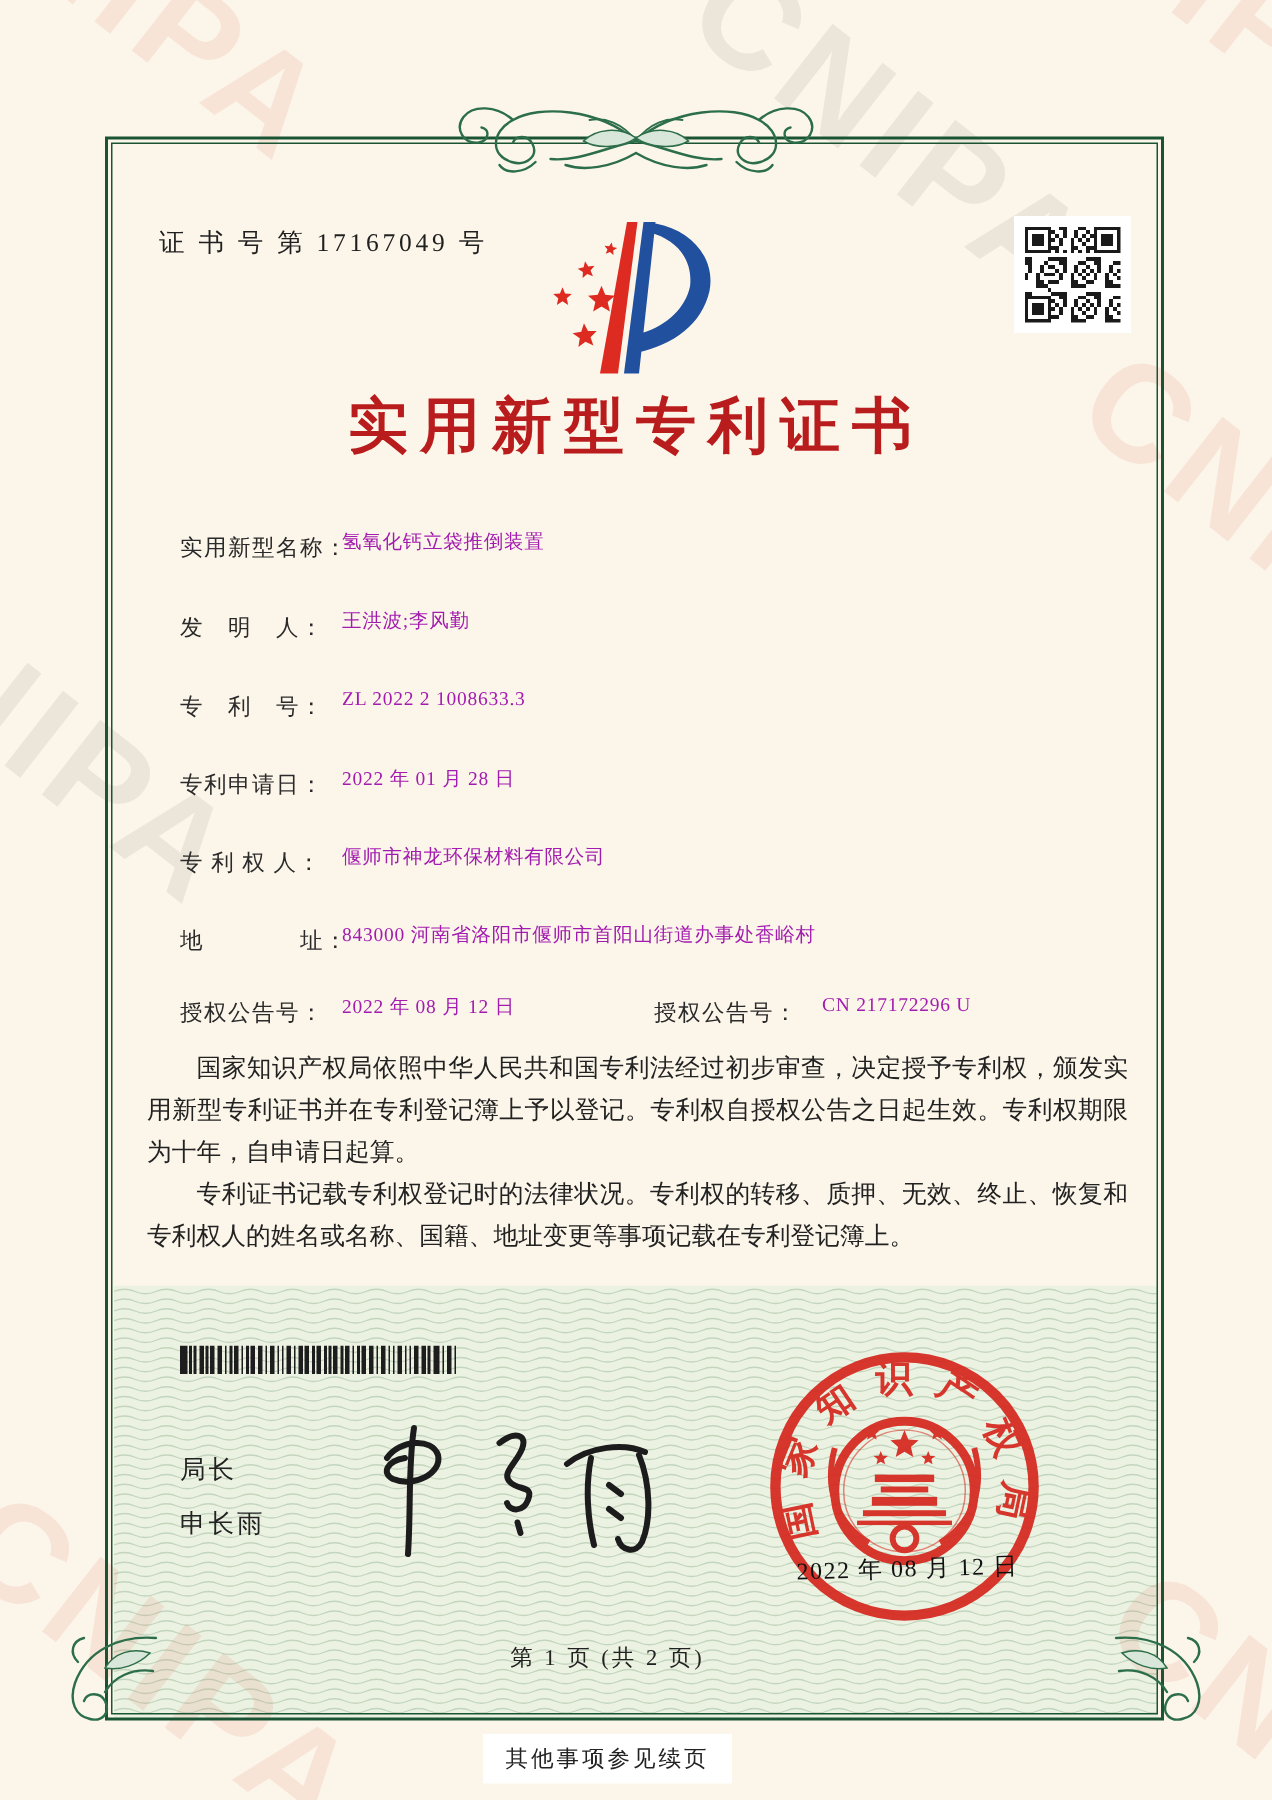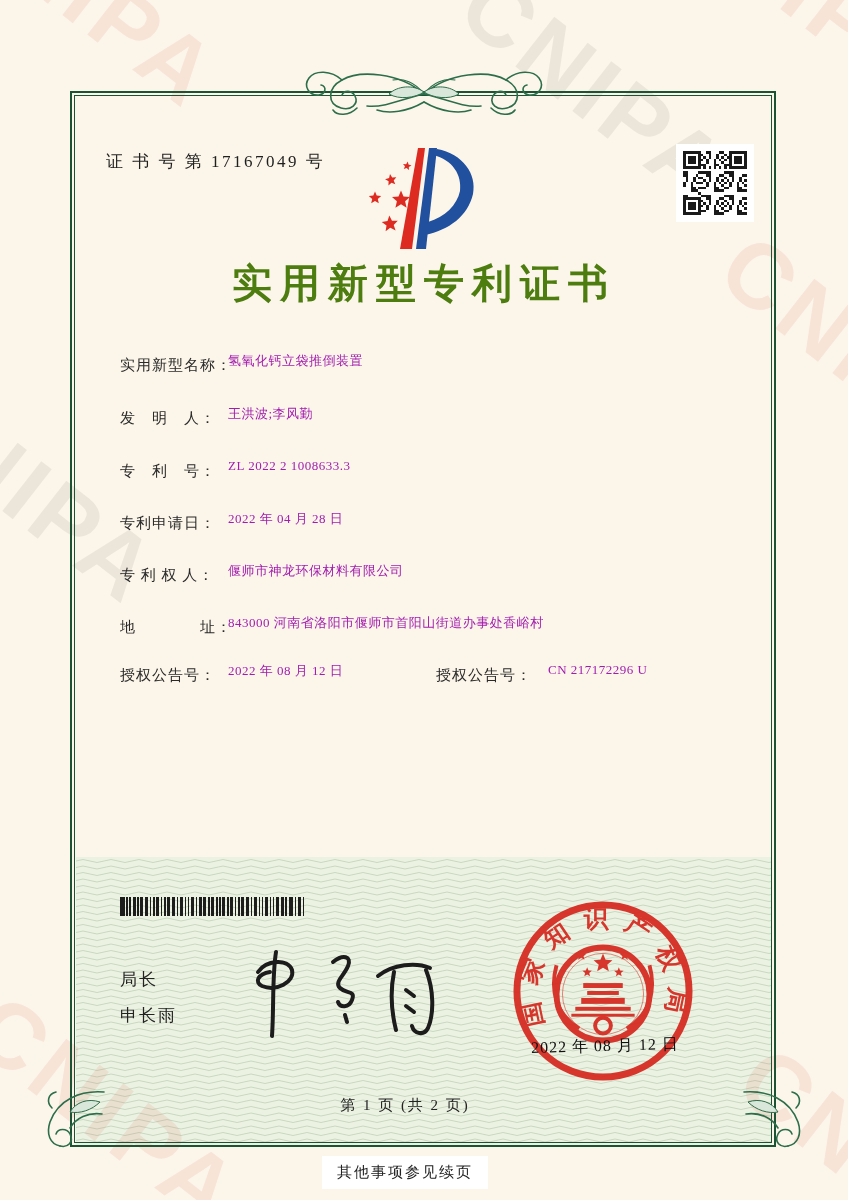--- a/index.html
+++ b/index.html
@@ -13,21 +13,21 @@
   
   #frame{position:absolute;left:70px;top:91px;width:706px;height:1056px;
          border:2.5px solid #1b5435;box-sizing:border-box;z-index:3;}
   #frame .inner{position:absolute;inset:2px;border:1px solid #1b5435;}
   
   #waves{position:absolute;left:76px;top:857px;z-index:1;}
   
   #certno{position:absolute;left:106px;top:150px;font-size:17px;letter-spacing:2.5px;
           color:#1f1f1f;z-index:4;}
   #title{position:absolute;left:0;right:0;top:256px;text-align:center;font-size:40px;
-         font-weight:bold;letter-spacing:8px;color:#4d7c0f;z-index:4;}
+         font-weight:bold;letter-spacing:8px;color:#b91c1c;z-index:4;}
   #logo{position:absolute;left:363px;top:146px;z-index:4;}
   #qrbox{position:absolute;left:676px;top:144px;width:78px;height:78px;background:#fff;z-index:4;}
   #qr{position:absolute;left:7px;top:7px;}
   
   .lab{position:absolute;left:120px;font-size:15px;letter-spacing:1px;color:#2a2a2a;
        z-index:4;white-space:nowrap;}
   .val{position:absolute;left:228px;font-size:13px;letter-spacing:0.5px;color:#a21caf;
        z-index:4;white-space:nowrap;}
   .lab2{left:436px;}
   .val2{left:548px;}
@@ -455,31 +455,33 @@
 
 <div id="title">实用新型专利证书</div>
 
 <span class="lab" style="top:356px">实用新型名称：</span>
 <span class="val" style="top:352px">氢氧化钙立袋推倒装置</span>
 <span class="lab" style="top:409px">发　明　人：</span>
 <span class="val" style="top:405px">王洪波;李风勤</span>
 <span class="lab" style="top:462px">专　利　号：</span>
 <span class="val" style="top:458px">ZL 2022 2 1008633.3</span>
 <span class="lab" style="top:514px">专利申请日：</span>
-<span class="val" style="top:510px">2022 年 04 月 28 日</span>
+<span class="val" style="top:510px">2022 年 01 月 28 日</span>
 <span class="lab" style="top:566px">专 利 权 人：</span>
 <span class="val" style="top:562px">偃师市神龙环保材料有限公司</span>
 <span class="lab" style="top:618px">地　　　　址：</span>
 <span class="val" style="top:614px">843000 河南省洛阳市偃师市首阳山街道办事处香峪村</span>
 <span class="lab" style="top:666px">授权公告号：</span>
 <span class="val" style="top:662px">2022 年 08 月 12 日</span>
 <span class="lab lab2" style="top:666px">授权公告号：</span>
 <span class="val val2" style="top:662px">CN 217172296 U</span>
 
 <div id="bodytext">
+  <p>国家知识产权局依照中华人民共和国专利法经过初步审查，决定授予专利权，颁发实用新型专利证书并在专利登记簿上予以登记。专利权自授权公告之日起生效。专利权期限为十年，自申请日起算。</p>
+  <p>专利证书记载专利权登记时的法律状况。专利权的转移、质押、无效、终止、恢复和专利权人的姓名或名称、国籍、地址变更等事项记载在专利登记簿上。</p>
 </div>
 
 <div id="barcode"><span style="width: 4.5px; margin-right: 1.7px;"></span><span style="width: 1.5px; margin-right: 1.7px;"></span><span style="width: 1.5px; margin-right: 1.7px;"></span><span style="width: 3px; margin-right: 1.7px;"></span><span style="width: 1.5px; margin-right: 1.7px;"></span><span style="width: 3px; margin-right: 1.7px;"></span><span style="width: 3px; margin-right: 1.7px;"></span><span style="width: 1.5px; margin-right: 1.7px;"></span><span style="width: 1.5px; margin-right: 1.7px;"></span><span style="width: 3px; margin-right: 1.7px;"></span><span style="width: 1.5px; margin-right: 1.7px;"></span><span style="width: 1.5px; margin-right: 1.7px;"></span><span style="width: 3px; margin-right: 1.7px;"></span><span style="width: 3px; margin-right: 1.7px;"></span><span style="width: 1.5px; margin-right: 1.7px;"></span><span style="width: 3px; margin-right: 1.7px;"></span><span style="width: 1.5px; margin-right: 1.7px;"></span><span style="width: 1.5px; margin-right: 1.7px;"></span><span style="width: 3px; margin-right: 1.7px;"></span><span style="width: 1.5px; margin-right: 1.7px;"></span><span style="width: 3px; margin-right: 1.7px;"></span><span style="width: 3px; margin-right: 1.7px;"></span><span style="width: 1.5px; margin-right: 1.7px;"></span><span style="width: 3px; margin-right: 1.7px;"></span><span style="width: 1.5px; margin-right: 1.7px;"></span><span style="width: 1.5px; margin-right: 1.7px;"></span><span style="width: 3px; margin-right: 1.7px;"></span><span style="width: 1.5px; margin-right: 1.7px;"></span><span style="width: 3px; margin-right: 1.7px;"></span><span style="width: 1.5px; margin-right: 1.7px;"></span><span style="width: 1.5px; margin-right: 1.7px;"></span><span style="width: 3px; margin-right: 1.7px;"></span><span style="width: 3px; margin-right: 1.7px;"></span><span style="width: 1.5px; margin-right: 1.7px;"></span><span style="width: 3px; margin-right: 1.7px;"></span><span style="width: 1.5px; margin-right: 1.7px;"></span><span style="width: 1.5px; margin-right: 1.7px;"></span><span style="width: 3px; margin-right: 1.7px;"></span><span style="width: 1.5px; margin-right: 1.7px;"></span><span style="width: 1.5px; margin-right: 1.7px;"></span><span style="width: 3px; margin-right: 1.7px;"></span><span style="width: 3px; margin-right: 1.7px;"></span><span style="width: 1.5px; margin-right: 1.7px;"></span><span style="width: 4.5px; margin-right: 1.7px;"></span><span style="width: 1.5px; margin-right: 1.7px;"></span><span style="width: 3px; margin-right: 1.7px;"></span><span style="width: 1.5px; margin-right: 1.7px;"></span></div>
 
 <div class="office" style="top:968px">局长</div>
 <div class="office" style="top:1004px">申长雨</div>
 
 <svg id="sig" width="198" height="102" viewBox="0 0 198 102">
   <g stroke="#1c1c1c" fill="none" stroke-width="4" stroke-linecap="round" stroke-linejoin="round">
     <path d="M28,10 C24,35 26,65 24,94"></path>

